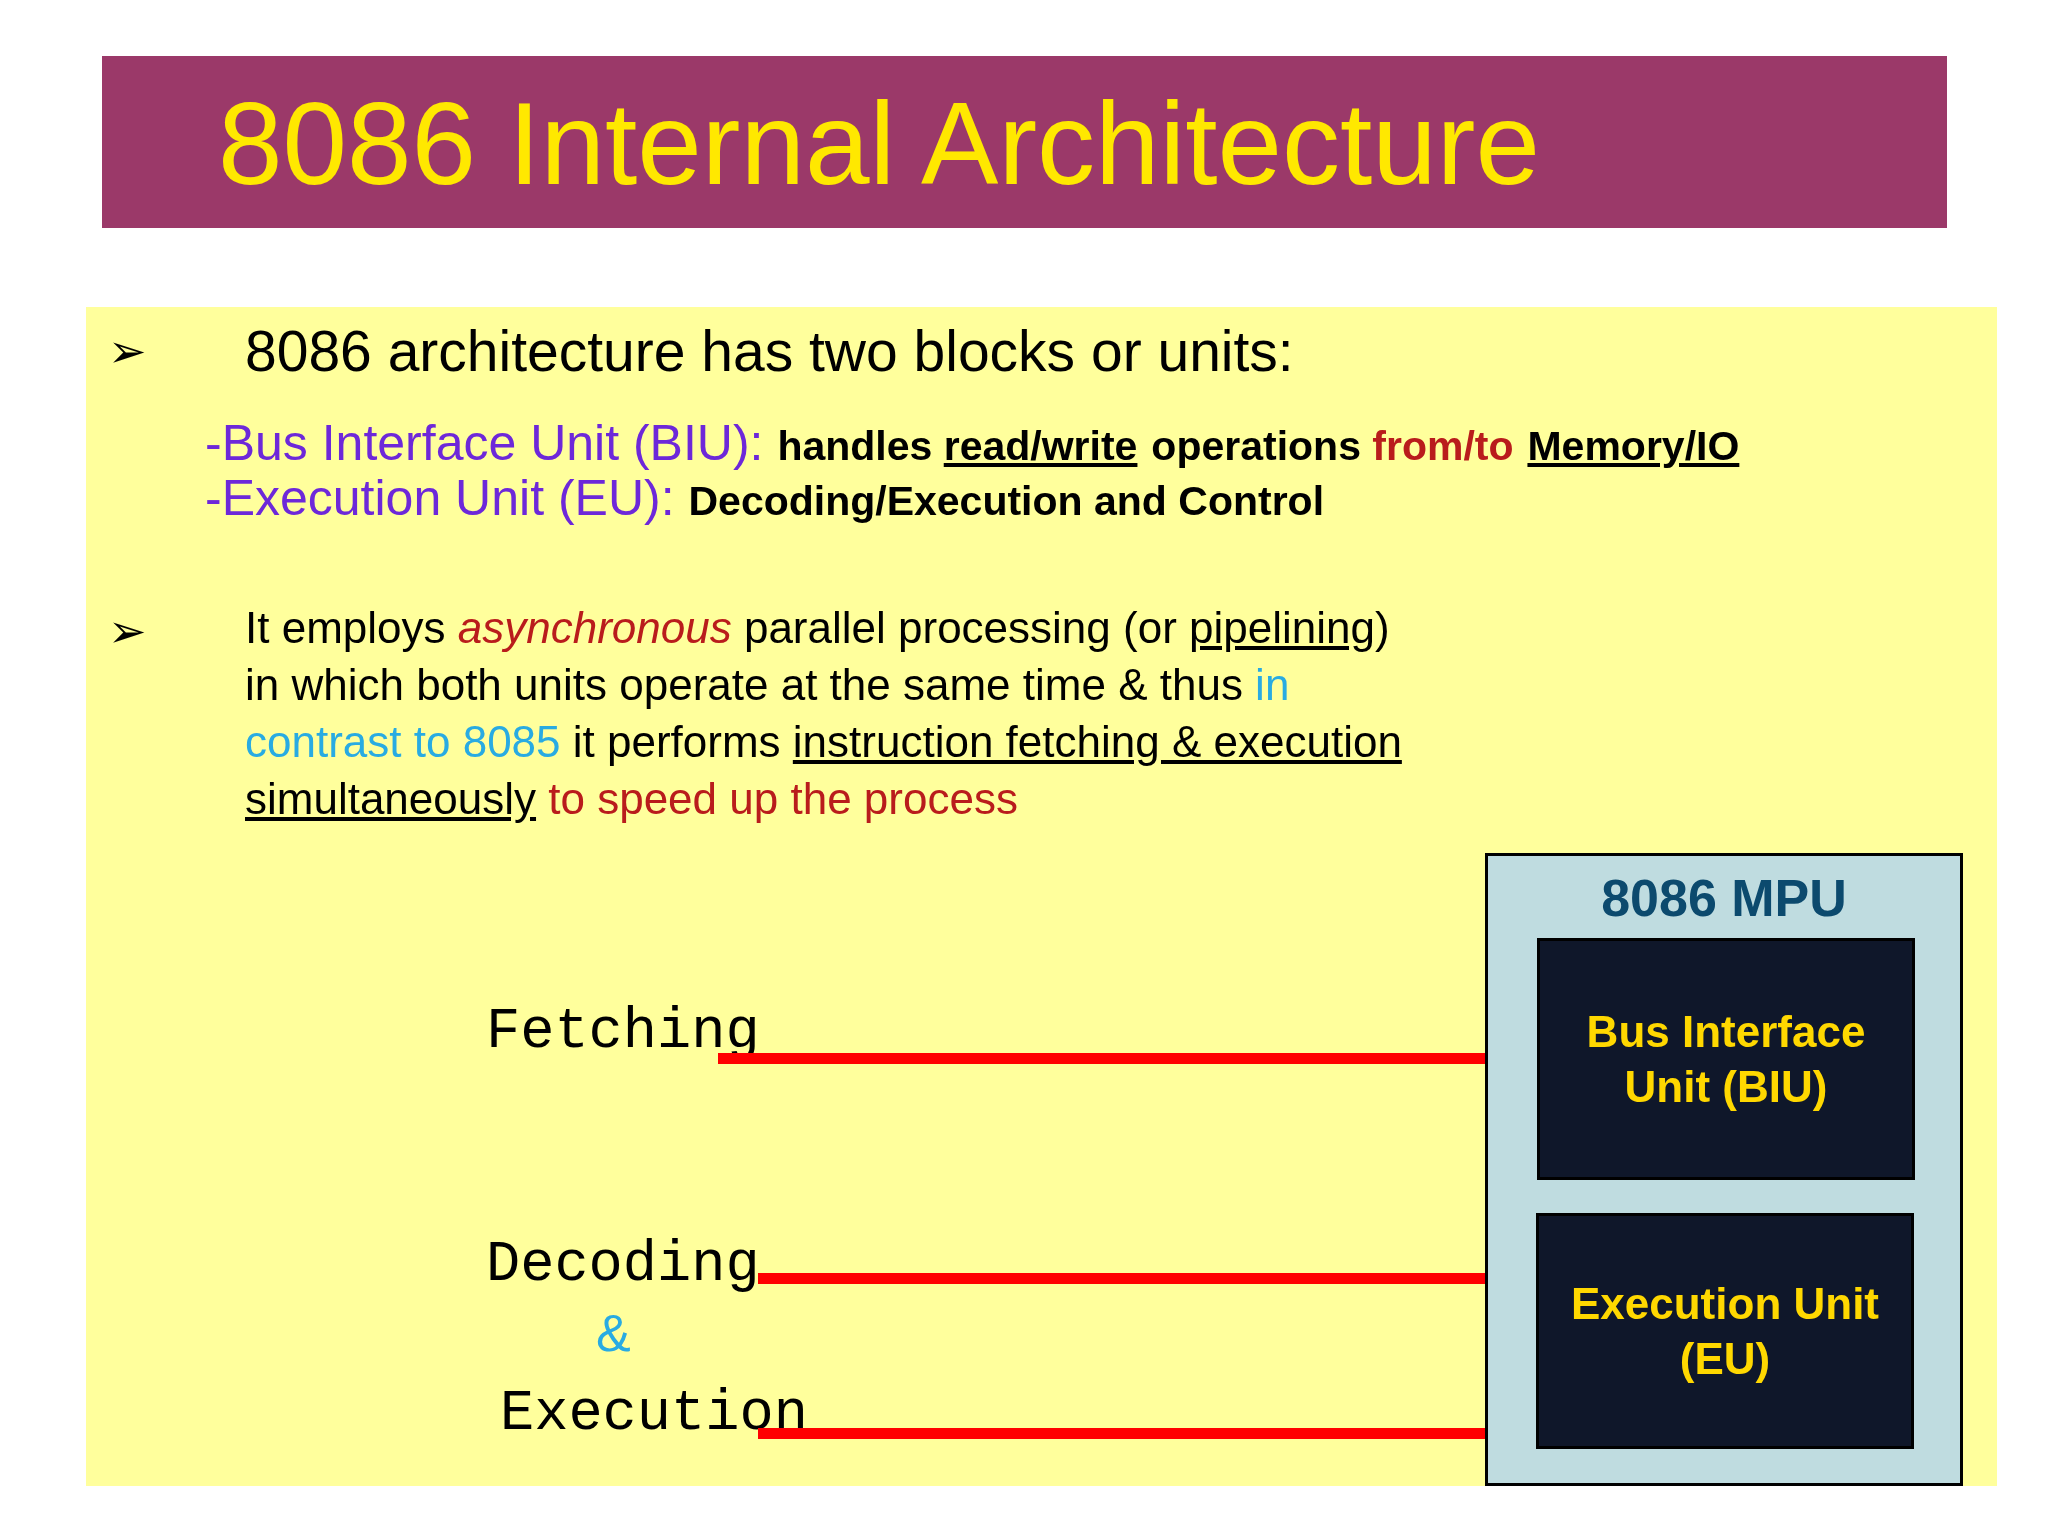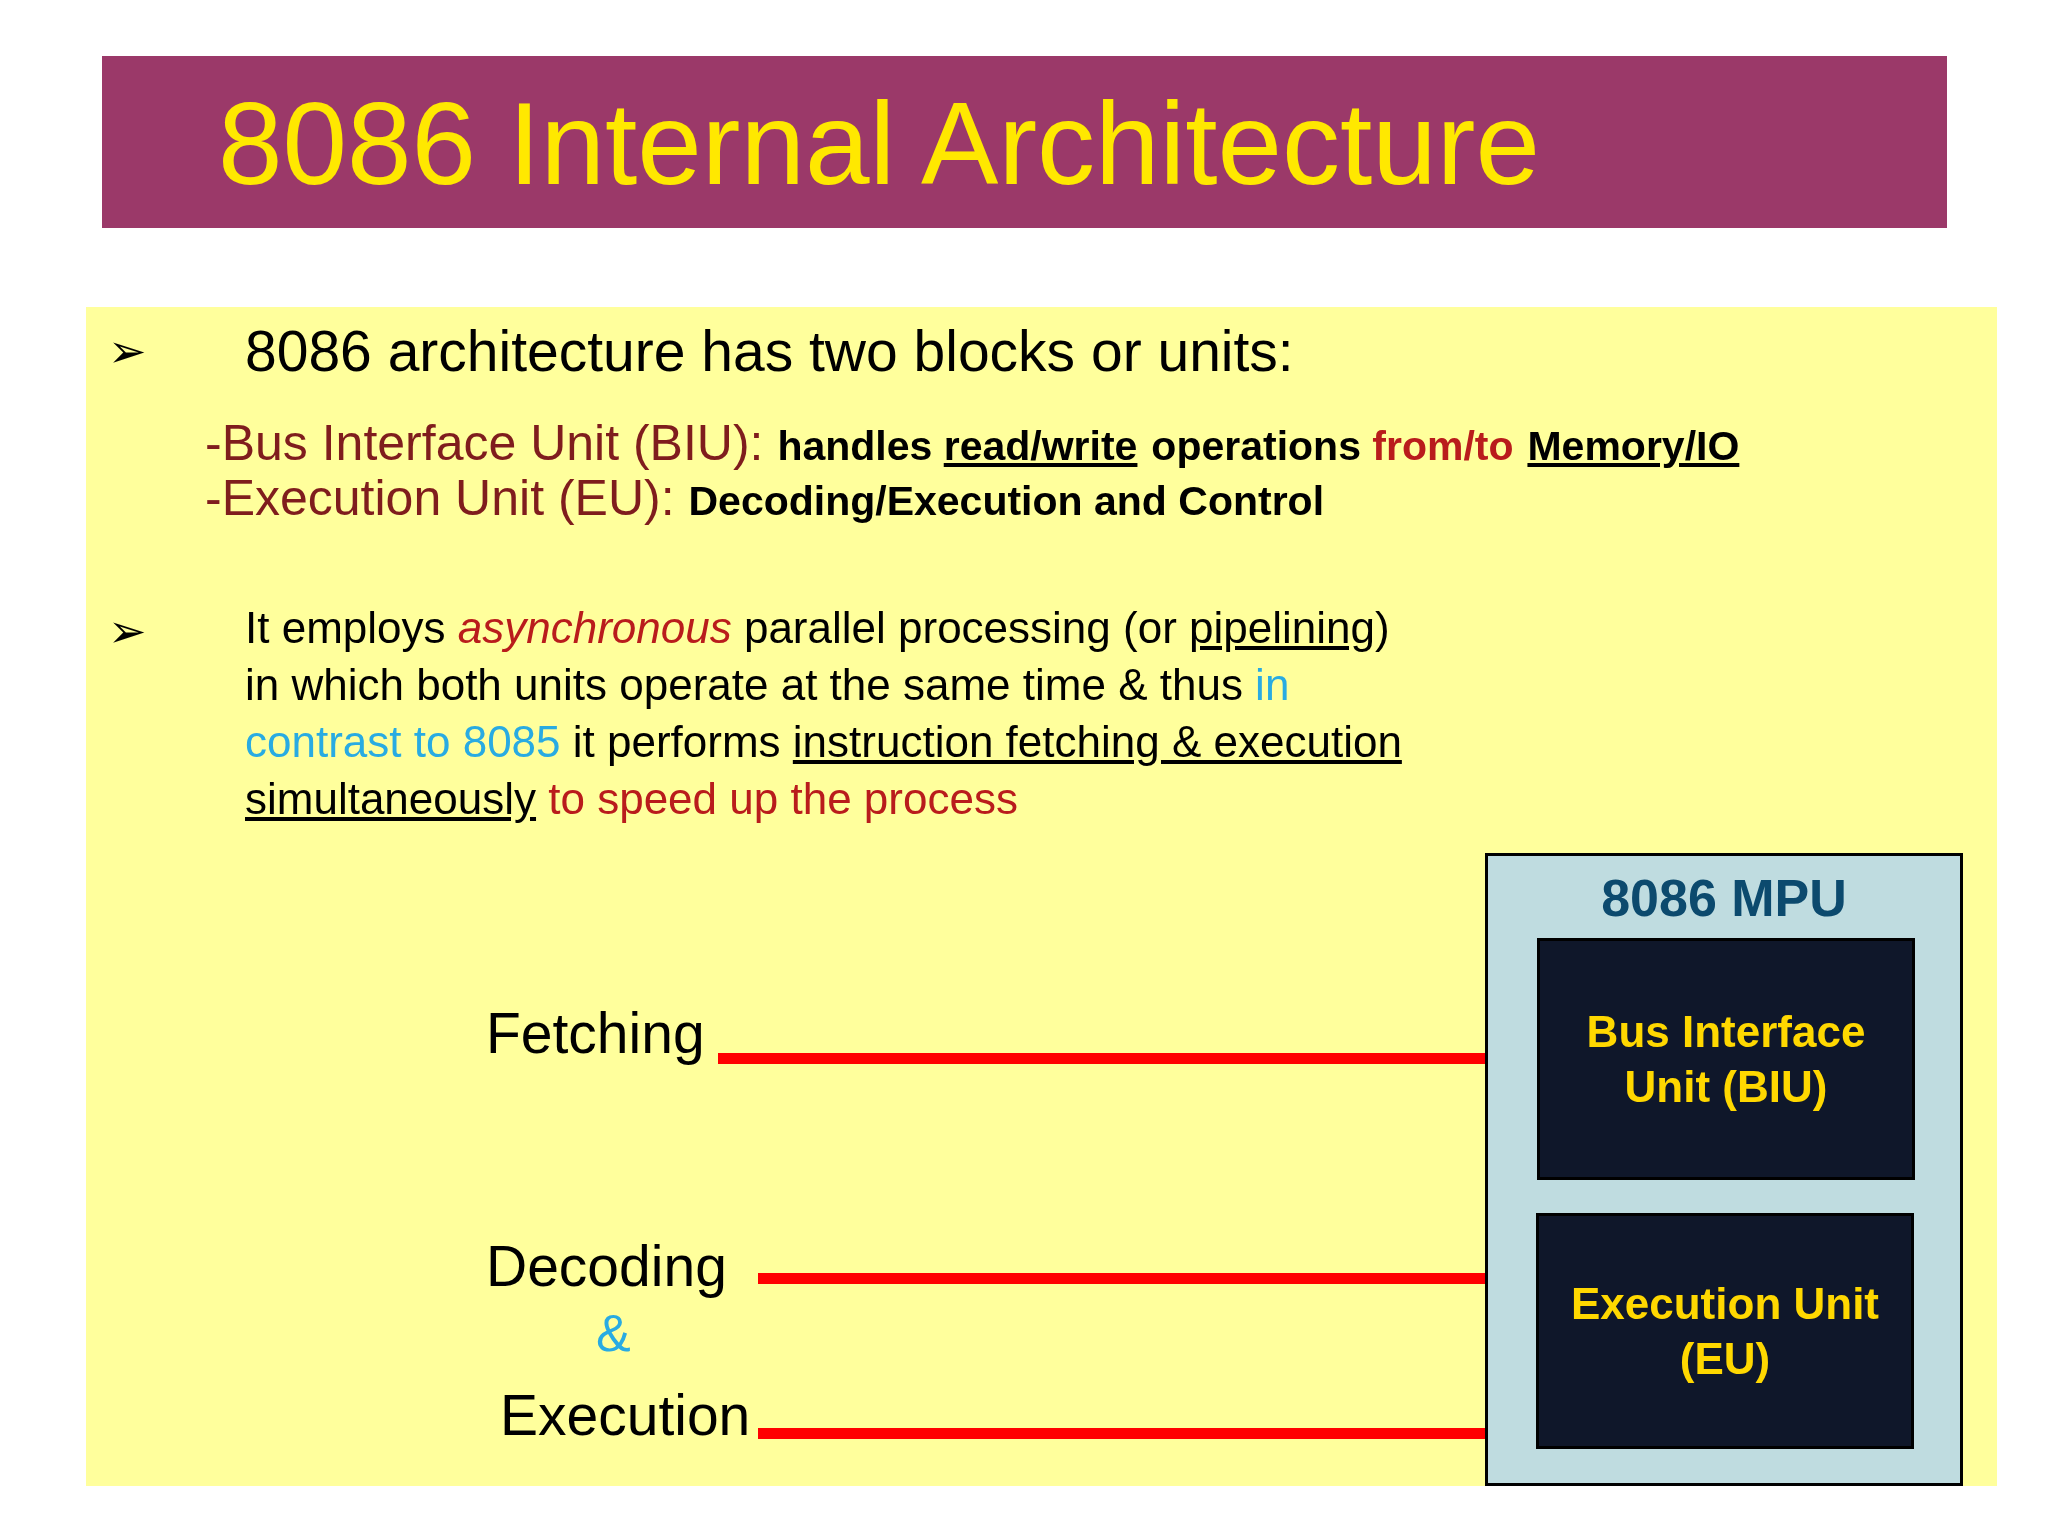--- a/index.html
+++ b/index.html
@@ -25,31 +25,31 @@
     position:absolute; left:86px; top:307px; width:1911px; height:1179px;
     background:#FFFF9C;
   }
 
   .bullet-glyph {
     position:absolute; font-family:"DejaVu Sans","Liberation Sans",sans-serif;
     font-size:46px; color:#000;
   }
   .b1-text { position:absolute; left:245px; top:318px; font-size:57px; white-space:nowrap; }
   .sub-row { position:absolute; left:205px; white-space:nowrap; font-size:50px; }
-  .sub-row .head { color:#7f1d1d; }
+  .sub-row .head { color:#6d28d9; }
   .sub-row .sm { font-weight:bold; font-size:41px; }
   .b2-text { position:absolute; left:245px; top:599px; width:1790px; font-size:44px; line-height:57px; }
 
   .t-red  { color:#000000;text-decoration:underline; }
   .t-blue { color:#b91c1c; }
   .t-cyan { color:#29ABE2; }
   .t-ital { font-style:italic; }
 
   
-  .diag-label { position:absolute; font-size:57px; color:#000; white-space:nowrap; }
+  .diag-label { position:absolute; font-size:57px; color:#000; white-space:nowrap;font-family:Liberation Mono, monospace; }
   .amp-label  { position:absolute; font-size:52px; color:#29ABE2; }
 
   
   .h-arrow { position:absolute; height:11px; background:#FF0000; }
   .h-arrow::after {
     content:""; position:absolute; right:-40px; top:-11px;
     width:0; height:0;
     border-left:40px solid #FF0000;
     border-top:17px solid transparent;
     border-bottom:17px solid transparent;

